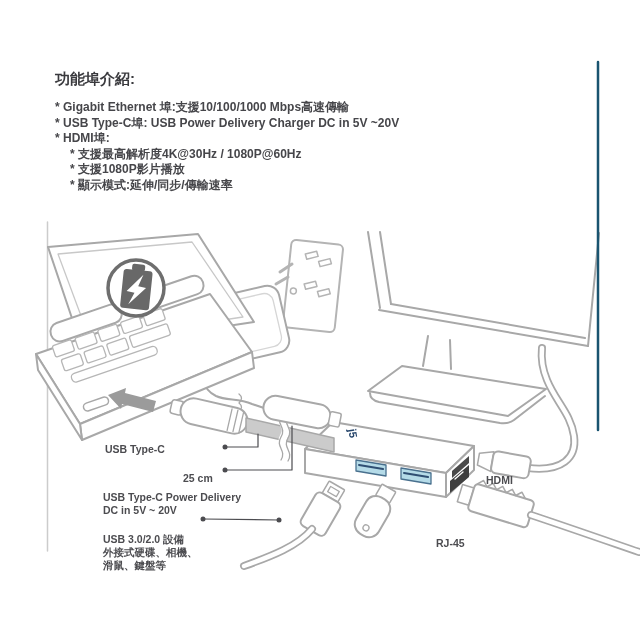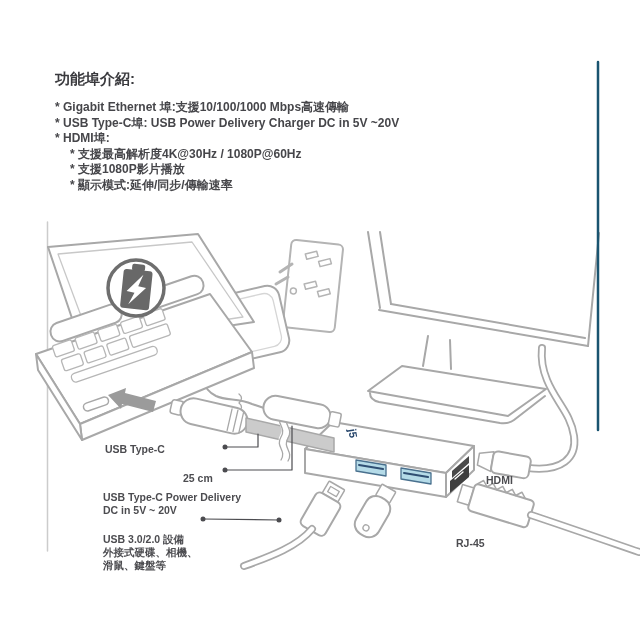--- a/index.html
+++ b/index.html
@@ -188,15 +188,15 @@
   <div class="dlabel" style="left:103px;top:459px;">
     <div>USB Type-C Power Delivery</div>
     <div>DC in 5V ~ 20V</div>
   </div>
   <div class="dlabel" style="left:103px;top:501px;">
     <div>USB 3.0/2.0 設備</div>
     <div>外接式硬碟、相機、</div>
     <div>滑鼠、鍵盤等</div>
   </div>
   <div class="dlabel" style="left:486px;top:442px;text-align:center;">HDMI</div>
-  <div class="dlabel" style="left:456px;top:505px;">RJ-45</div>
+  <div class="dlabel" style="left:436px;top:505px;">RJ-45</div>
 
 </div>
 
 </body></html>

